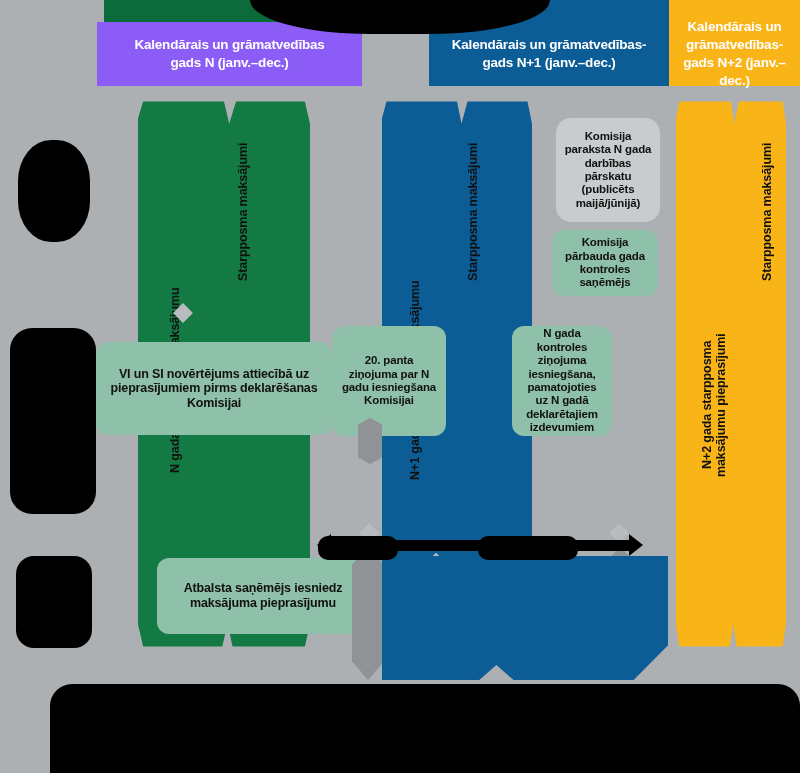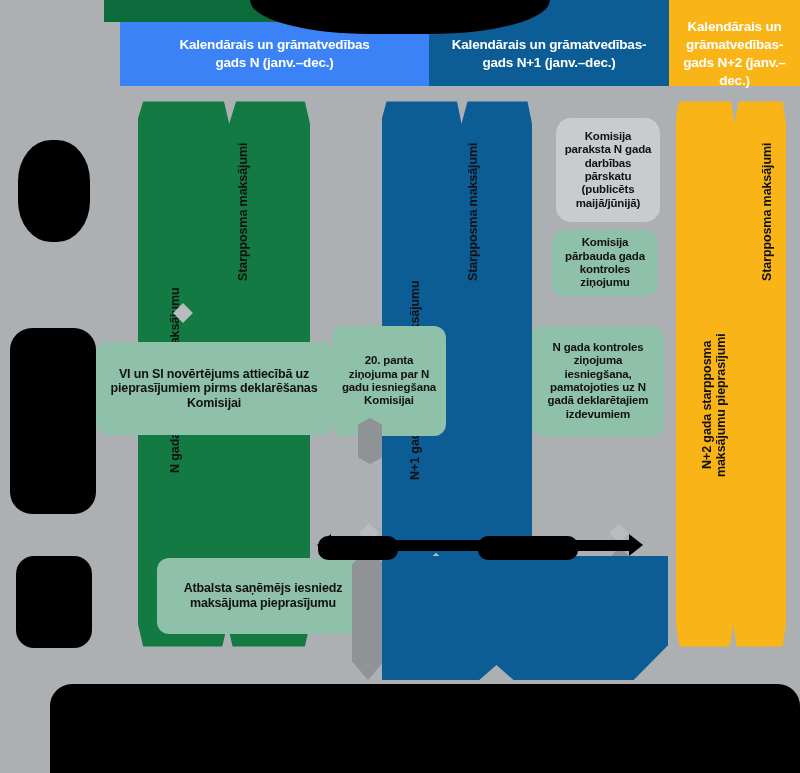--- a/index.html
+++ b/index.html
@@ -28,21 +28,21 @@
     font-weight: bold;
     line-height: 1.35;
     text-align: center;
     display: flex;
     align-items: center;
     justify-content: center;
     padding: 0 0;
     box-sizing: border-box;
     letter-spacing: -0.2px;
   }
-  .band-n   { left: 120px; width: 309px; background: #3b82f6; }
+  .band-n   { left: 97px; width: 265px; background: #8b5cf6; }
   .band-n1  { left: 429px; width: 240px; background: #0c5c96; }
   .band-n2  { left: 669px; width: 131px; background: #f9b417; }
 
   
   .band-stub { position: absolute; top: 0; height: 22px; }
 
   
   .column {
     position: absolute;
     clip-path: polygon(
@@ -168,23 +168,23 @@
 maksājumu pieprasījumi</div>
   <div class="vlabel" style="left:760px; top:112px; height:200px;">Starpposma maksājumi</div>
 
   <div class="panel panel-mint" style="left:96px; top:342px; width:236px; height:93px;">VI un SI novērtējums attiecībā uz pieprasījumiem pirms deklarēšanas Komisijai</div>
 
   <div class="panel panel-mint" style="left:110px; top:558px; width:212px; height:76px;margin-left:47px;">Atbalsta saņēmējs iesniedz maksājuma pieprasījumu</div>
 
   <div class="panel panel-mint panel-small" style="left:332px; top:326px; width:114px; height:110px;">20. panta ziņojuma par N gadu iesniegšana Komisijai</div>
 
 
-  <div class="panel panel-mint panel-small" style="left:512px; top:326px; width:132px; height:110px;margin-left:20px;">N gada kontroles ziņojuma iesniegšana, pamatojoties uz N gadā deklarētajiem izdevumiem</div>
-
-  <div class="panel panel-mint panel-small" style="left:552px; top:230px; width:106px; height:66px;">Komisija pārbauda gada kontroles ziņojumu</div>
+  <div class="panel panel-mint panel-small" style="left:512px; top:326px; width:100px; height:110px;">N gada kontroles ziņojuma iesniegšana, pamatojoties uz N gadā deklarētajiem izdevumiem</div>
+
+  <div class="panel panel-mint panel-small" style="left:552px; top:230px; width:106px; height:66px;">Komisija pārbauda gada kontroles saņēmējs</div>
 
   <div class="panel panel-grey panel-small" style="left:556px; top:118px; width:104px; height:104px;">Komisija paraksta N gada darbības pārskatu (publicēts maijā/jūnijā)</div>
 
   <div class="grey-tab" style="left:358px; top:418px; width:24px; height:46px;"></div>
   <div class="grey-tab" style="left:352px; top:546px; width:32px; height:134px;"></div>
   <div class="grey-tab" style="left:604px; top:546px; width:32px; height:134px;"></div>
   <div class="grey-diamond" style="left:362px; top:526px; width:14px; height:14px;"></div>
   <div class="grey-diamond" style="left:428px; top:556px; width:16px; height:16px;"></div>
   <div class="grey-diamond" style="left:612px; top:526px; width:14px; height:14px;"></div>
   <div class="grey-diamond" style="left:176px; top:306px; width:14px; height:14px;"></div>

